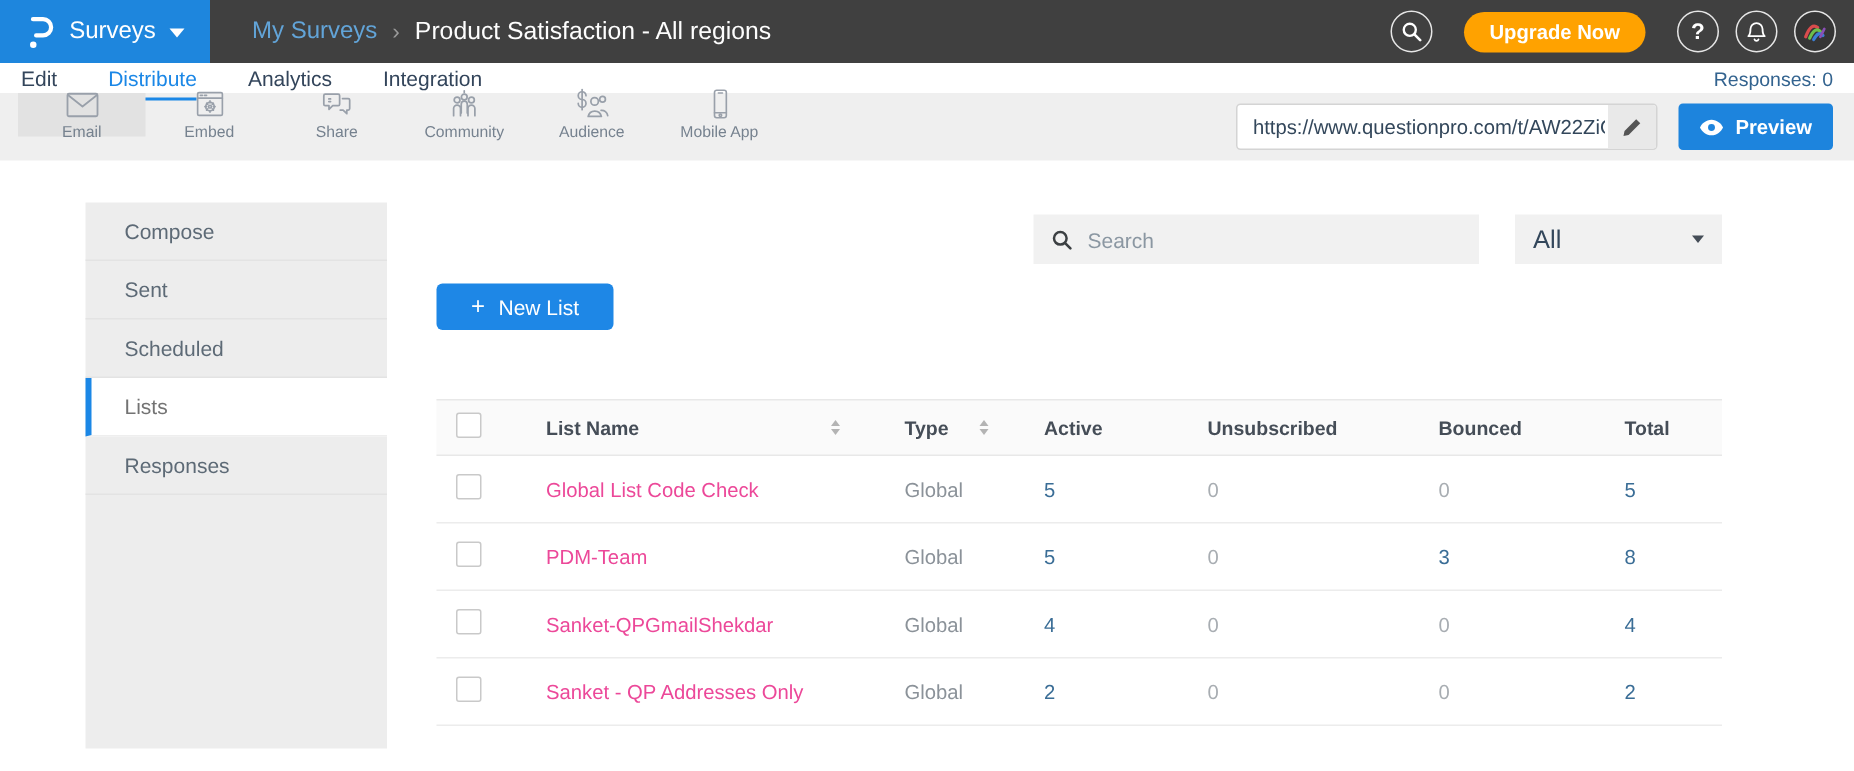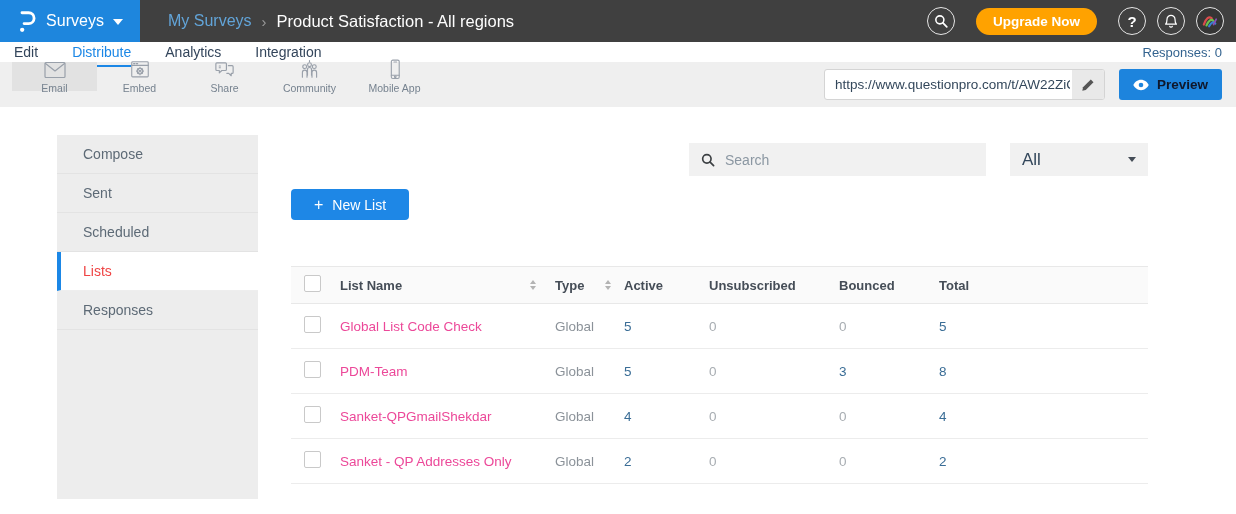--- a/index.html
+++ b/index.html
@@ -34,42 +34,42 @@
   .channels { display:flex; height:45px; }
   .channel { width:85px; height:29px; display:flex; flex-direction:column; align-items:center; justify-content:center; gap:1px; cursor:pointer; }
   .channel.active { background:#e2e2e2; }
   .channel .ch-icon { height:22px; display:flex; align-items:flex-end; justify-content:center; }
   .channel .ch-icon svg { stroke:#99a0aa; fill:none; stroke-width:1.2; stroke-linecap:round; stroke-linejoin:round; }
   .channel .ch-label { font-size:10.5px; color:#76828f; }
   .toolbar-right { margin-left:auto; display:flex; align-items:center; gap:14px; padding-right:14px; }
   .url-wrap { display:flex; align-items:center; width:281px; height:31px; background:#fff; border:1px solid #d4d4d4; border-radius:3px; overflow:hidden; }
   .url-input { flex:1 1 auto; min-width:0; border:none; outline:none; height:100%; font-size:13.5px; color:#33475b; padding:0 2px 0 10px; font-family:inherit; background:transparent; }
   .pencil-btn { flex:0 0 auto; height:100%; display:flex; align-items:center; padding:0 9px; background:#e9e9e9; cursor:pointer; }
-  .preview-btn { height:31px; border:none; border-radius:3px; background:#1d84dd; color:#0f172a; font-size:13.5px; font-weight:600; display:flex; align-items:center; gap:8px; padding:0 14px; cursor:pointer; font-family:inherit; }
+  .preview-btn { height:31px; border:none; border-radius:3px; background:#1d84dd; color:#ffffff; font-size:13.5px; font-weight:600; display:flex; align-items:center; gap:8px; padding:0 14px; cursor:pointer; font-family:inherit; }
 
   
   .content { display:flex; margin:28px 0 0 57px; min-height:364px; align-items:stretch; }
   .sidebar { width:201px; background:#ededed; flex:0 0 auto; }
   .side-item { height:39px; display:flex; align-items:center; padding-left:26px; font-size:14px; color:#5d6a76; border-bottom:1px solid #e3e3e3; cursor:pointer; }
-  .side-item.active { background:#fff; border-left:4px solid #1b87e6; padding-left:22px; color:#ef4444; border-bottom-color:#eee; }
+  .side-item.active { background:#fff; border-left:4px solid #1b87e6; padding-left:22px; color:#737373; border-bottom-color:#eee; }
   .main { width:890px; padding-left:33px; background:#fff; }
 
   .filter-row { margin-top:8px; width:857px; display:flex; justify-content:flex-end; align-items:center; gap:24px; }
   .search-box { width:297px; height:33px; background:#f1f1f1; display:flex; align-items:center; padding:0 12px; gap:10px; }
   .search-box input { flex:1; border:none; outline:none; background:transparent; font-size:14px; color:#0f766e; font-family:inherit; }
   .search-box input::placeholder { color:#8b97a2; }
   .all-select { width:138px; height:33px; background:#f1f1f1; display:flex; align-items:center; padding:0 12px; font-size:17px; color:#33475b; cursor:pointer; }
   .sel-caret { margin-left:auto; width:0; height:0; border-left:4.5px solid transparent; border-right:4.5px solid transparent; border-top:5.5px solid #454d57; }
 
   .new-list { margin-top:13px; height:31px; border:none; border-radius:4px; background:#1e87e6; color:#fff; font-size:14px; font-weight:500; display:flex; align-items:center; gap:9px; padding:0 23px; cursor:pointer; font-family:inherit; }
   .new-list .plus { font-size:16px; font-weight:400; }
 
   
   .table { margin-top:46px; width:857px; }
-  .t-grid { display:grid; grid-template-columns:49px 206px 78px 85px 130px 100px 70px auto; align-items:center; }
+  .t-grid { display:grid; grid-template-columns:49px 206px 78px 85px 130px 100px 70px auto; align-items:center;gap:24px; }
   .t-head { height:38px; background:#fafafa; border-top:1px solid #e8e8e8; border-bottom:1px solid #e8e8e8; font-size:13px; font-weight:700; color:#454d57; }
   .t-row { height:45px; border-bottom:1px solid #ececec; font-size:13.5px; }
   .cb-cell { padding-left:13px; }
   .checkbox { width:17px; height:17px; border:1px solid #c9c9c9; border-radius:2px; background:#fff; display:inline-block; cursor:pointer; }
   .hcell-flex { display:flex; align-items:center; justify-content:space-between; padding-right:10px; }
   .pad-l { padding-left:9px; }
   .sort { display:inline-flex; flex-direction:column; gap:2px; cursor:pointer; }
   .sort i { display:block; width:0; height:0; border-left:3.5px solid transparent; border-right:3.5px solid transparent; }
   .sort .up { border-bottom:4px solid #b3b3b3; }
   .sort .dn { border-top:4px solid #b3b3b3; }
@@ -181,20 +181,33 @@
               <circle cx="7" cy="9" r="2"></circle>
               <circle cx="12" cy="7" r="2"></circle>
               <circle cx="17" cy="9" r="2"></circle>
               <path d="M12 3.8V2.6M4.6 20v-5a2.4 2.4 0 0 1 4.8 0v5M9.9 18v-6a2.1 2.1 0 0 1 4.2 0v6M14.6 20v-5a2.4 2.4 0 0 1 4.8 0v5"></path>
             </svg>
           </span>
           <span class="ch-label">Community</span>
         </div>
         <div class="channel">
           <span class="ch-icon">
+            <svg width="25" height="23" viewBox="0 0 26 24">
+              <path d="M9 6c0-1.5-1.2-2.7-2.7-2.7S3.6 4.5 3.6 6s1.2 2.7 2.7 2.7S9 9.9 9 11.4 7.8 14.1 6.3 14.1 3.6 12.9 3.6 11.4"></path>
+              <path d="M6.3 1.8v14"></path>
+              <circle cx="15" cy="10" r="2.6"></circle>
+              <circle cx="20.5" cy="8.5" r="2"></circle>
+              <path d="M10.5 20.5a4.7 4.7 0 0 1 9.2 0z"></path>
+              <path d="M19.5 16.3a4.2 4.2 0 0 1 4.6 3.6"></path>
+            </svg>
+          </span>
+          <span class="ch-label">Audience</span>
+        </div>
+        <div class="channel">
+          <span class="ch-icon">
             <svg width="22" height="23" viewBox="0 0 24 24">
               <rect x="8" y="1.8" width="8.6" height="20" rx="1.6"></rect>
               <path d="M10.8 3.8h3M8 18.2h8.6"></path>
               <circle cx="12.3" cy="20" r=".9"></circle>
             </svg>
           </span>
           <span class="ch-label">Mobile App</span>
         </div>
       </div>
     <div class="toolbar-right">

